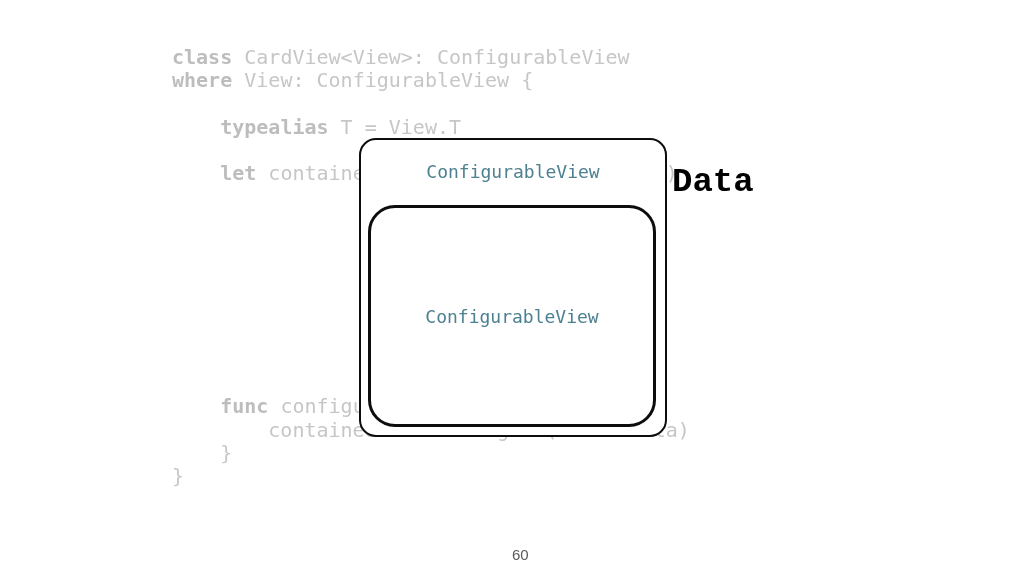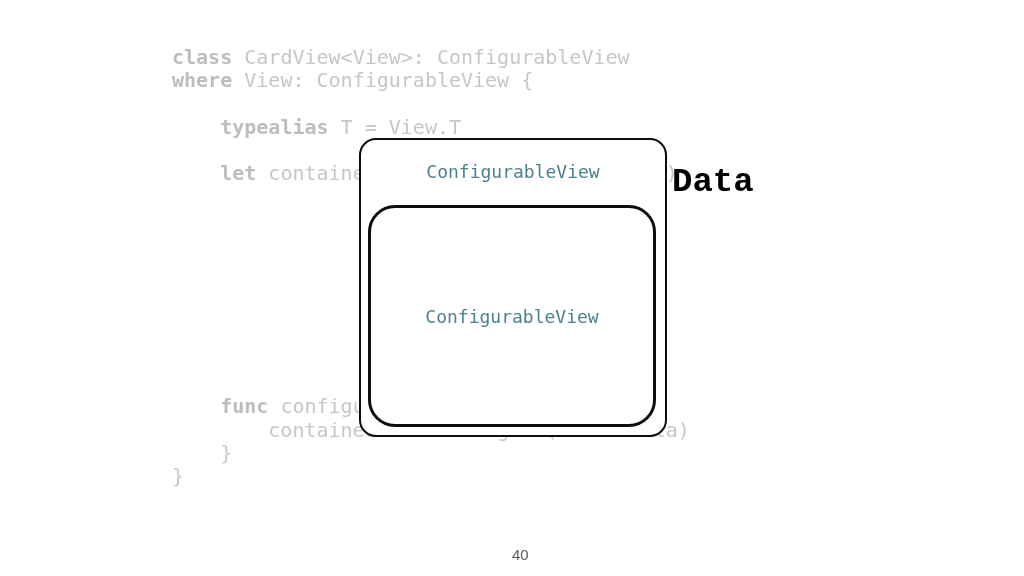--- a/index.html
+++ b/index.html
@@ -87,15 +87,15 @@
 
   <div class="outer-box">
     <div class="box-label outer-label">ConfigurableView</div>
     <div class="inner-box">
       <div class="box-label inner-label">ConfigurableView</div>
     </div>
   </div>
 
   <div class="data-label">Data</div>
 
-  <div class="page-number">40</div>
+  <div class="page-number">60</div>
 
 </div>
 
 </body></html>

